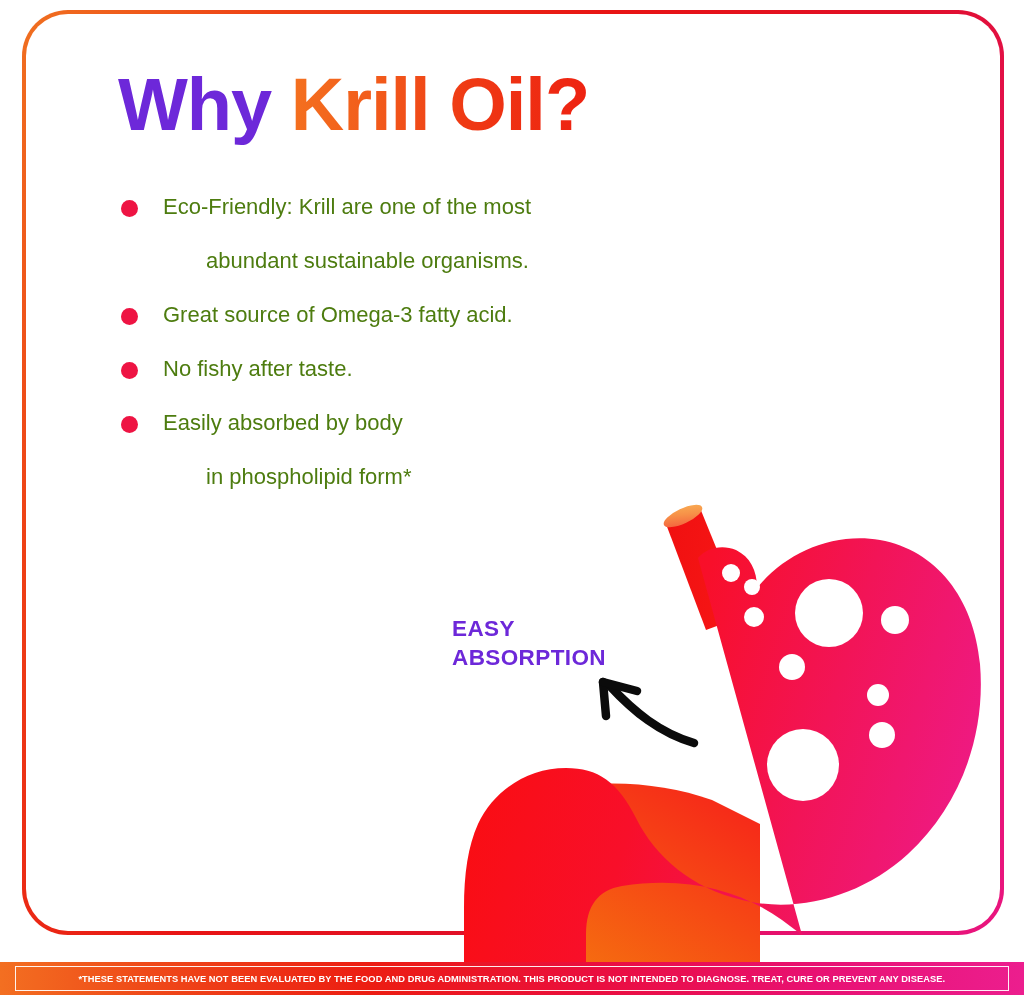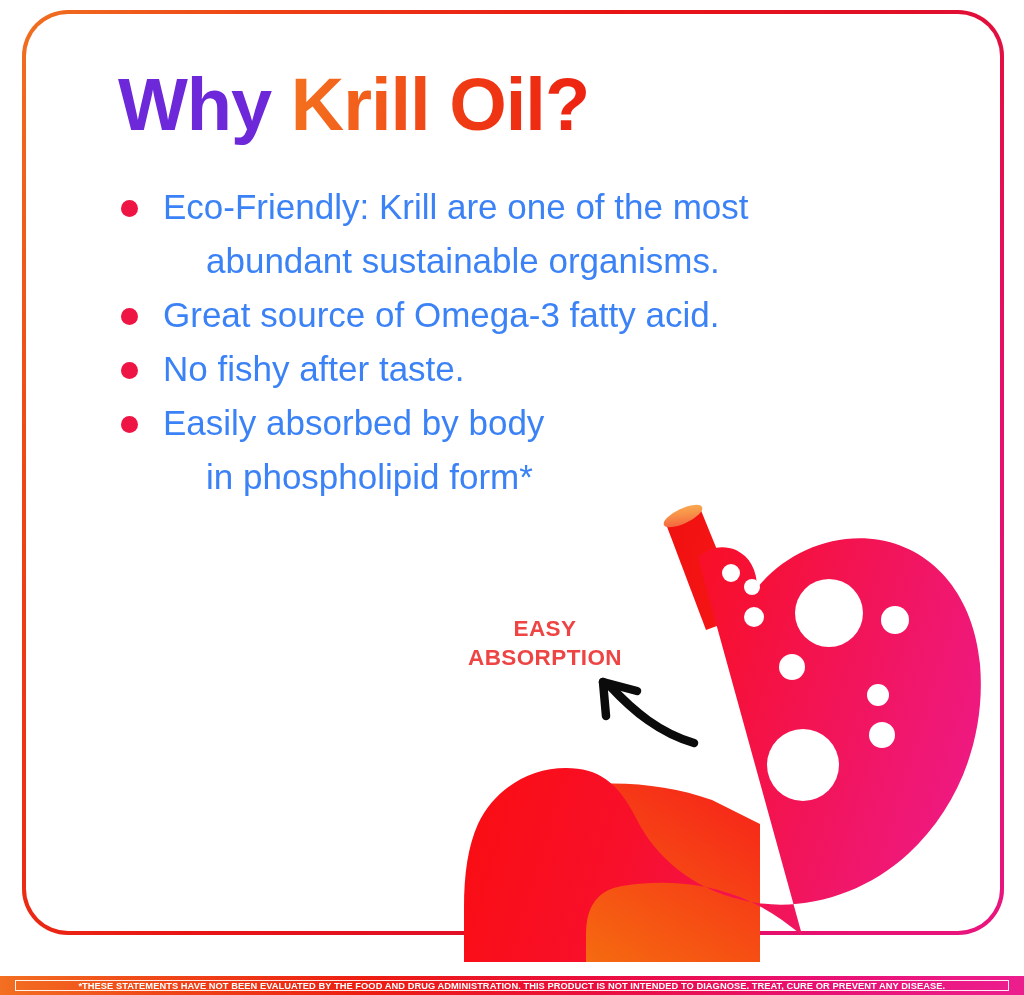--- a/index.html
+++ b/index.html
@@ -56,23 +56,23 @@
 
   
   #bullets {
     position:absolute;
     left:118px; top:180px;
     width:760px;
   }
   .bullet-item {
     position:relative;
     padding-left:45px;
-    font-size:35px;
+    font-size:22px;
     line-height:54px;
-    color:#3b82f6;
+    color:#4d7c0f;
     margin-bottom:0px;
   }
   .bullet-dot {
     position:absolute;
     left:3px; top:20px;
     width:17px; height:17px;
     border-radius:50%;
     background:#EE1443;
   }
   .bullet-line2 { display:block;margin-left:43px; }
@@ -83,33 +83,33 @@
     left:0; top:0;
     width:1024px; height:995px;
     pointer-events:none;
   }
 
   
   #easy-label {
     position:absolute;
     left:452px; top:614px;
     width:186px;
-    text-align:center;
+    text-align:left;
     font-size:22.5px;
     font-weight:bold;
     line-height:29px;
-    color:#ef4444;
+    color:#6d28d9;
     letter-spacing:0.4px;
   }
 
   
   #disclaimer {
     position:absolute;
     left:0; bottom:0;
-    width:1024px; height:19px;
+    width:1024px; height:33px;
     background:linear-gradient(90deg,
       #F36F21 0%,
       #EF4A19 14%,
       #EC1D12 36%,
       #EA0E3E 58%,
       #E81173 80%,
       #EC1E8E 100%);
     display:flex;
     align-items:center;
     justify-content:center;

